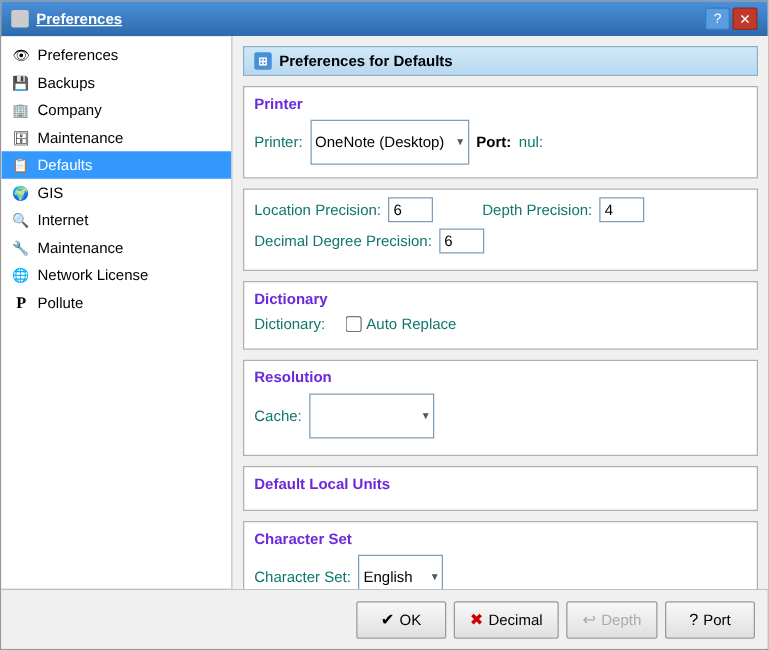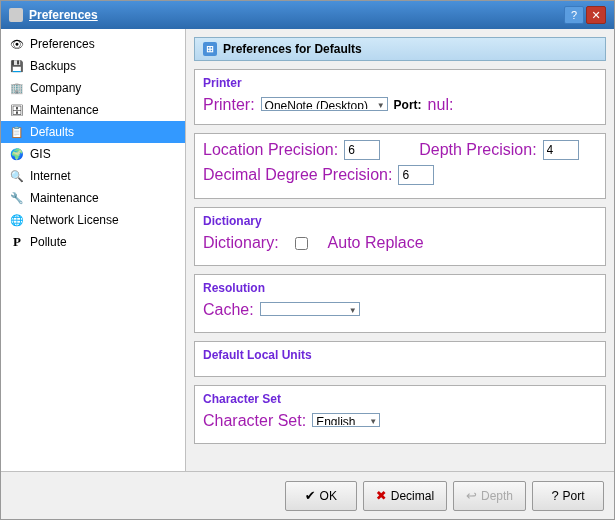--- a/index.html
+++ b/index.html
@@ -138,22 +138,22 @@
       margin-bottom: 6px;
       color: #6d28d9;
     }
     .form-row {
       display: flex;
       align-items: center;
       margin-bottom: 5px;
       gap: 6px;
     }
     .form-label {
-      font-size: 16px;
-      color: #a21caf;
+      font-size: 12px;
+      color: #0f766e;
       white-space: nowrap;
     }
     .form-input {
       border: 1px solid #7f9db9;
       padding: 1px 3px;
       font-size: 12px;
       height: 20px;
       background: white;
       color: #000;
     }
@@ -169,31 +169,31 @@
       top: 50%;
       transform: translateY(-50%);
       font-size: 8px;
       pointer-events: none;
       color: #555;
     }
     .select-wrapper select {
       border: 1px solid #7f9db9;
       padding: 1px 18px 1px 3px;
       font-size: 12px;
-      height: 14px;
+      height: 36px;
       background: white;
       color: #000;
       appearance: none;
       -webkit-appearance: none;
       cursor: pointer;
     }
     .checkbox-wrapper {
       display: flex;
       align-items: center;
-      gap: 20px;
+      gap: 4px;
     }
     .checkbox-wrapper input[type="checkbox"] {
       width: 13px;
       height: 13px;
       cursor: pointer;
     }
     .bottom-bar {
       border-top: 1px solid #c0c0c0;
       padding: 6px 10px;
       display: flex;

